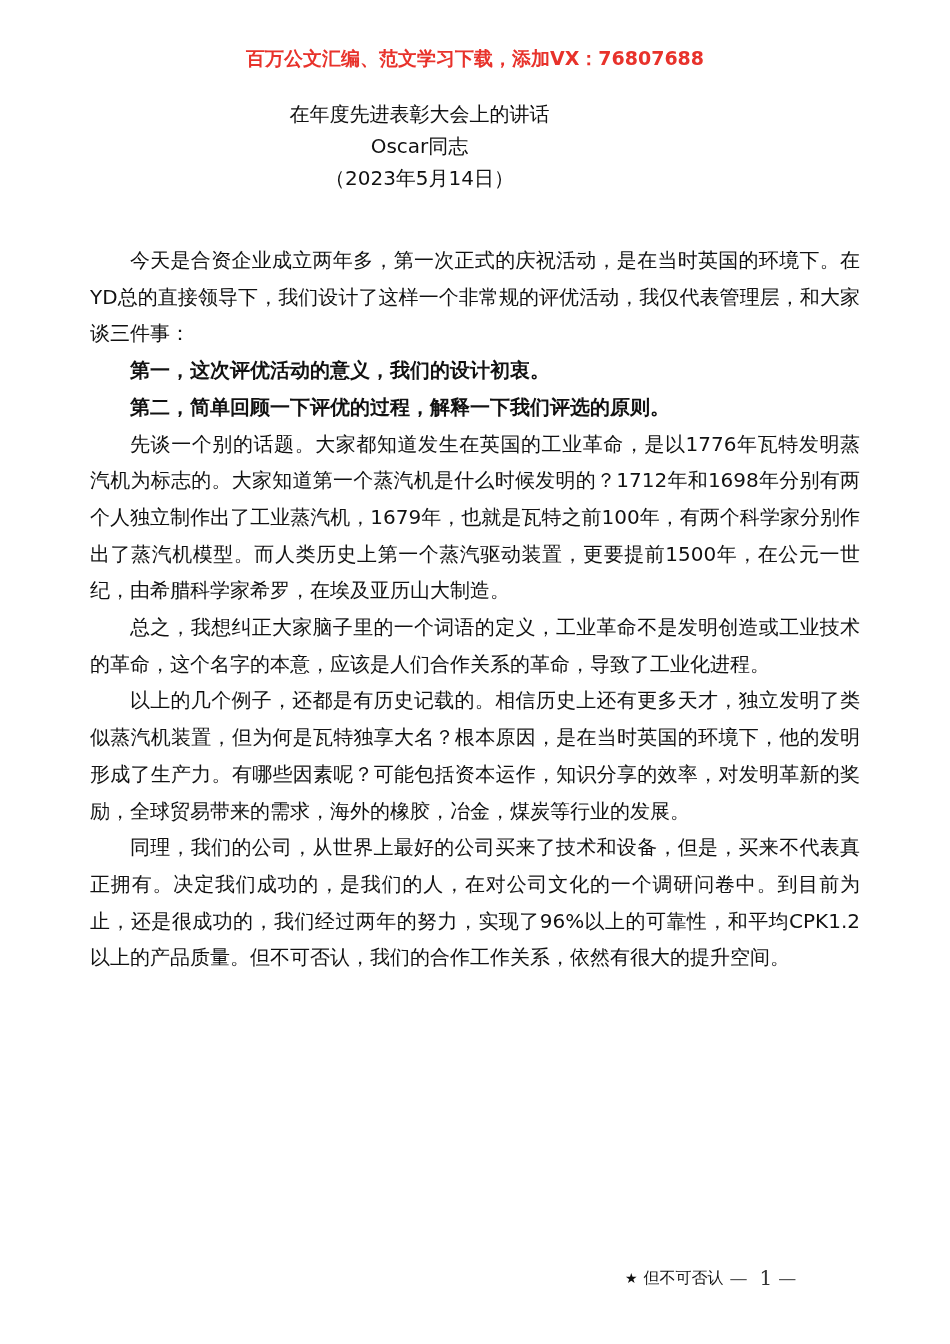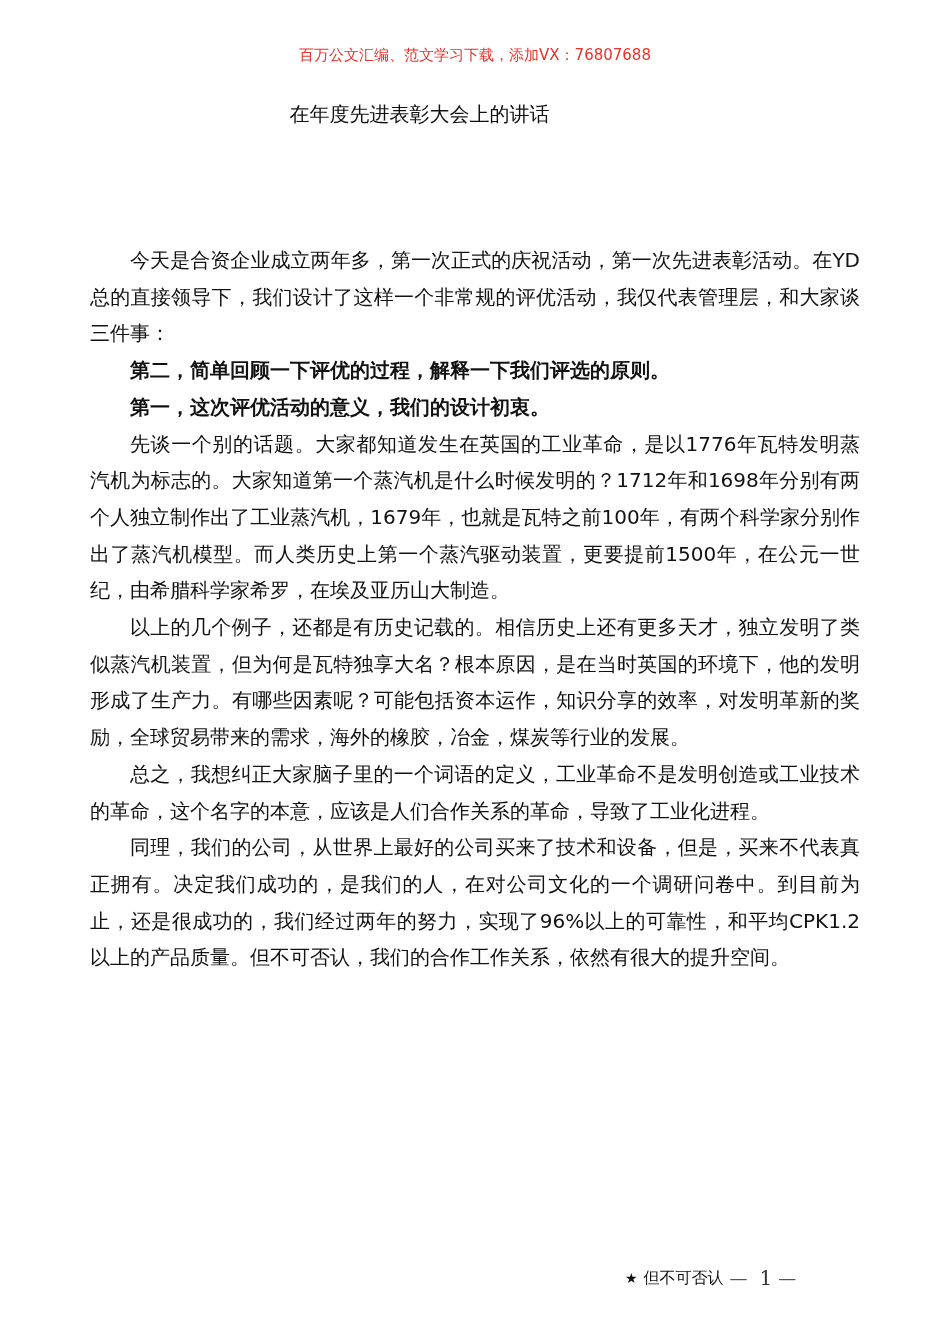--- a/index.html
+++ b/index.html
@@ -14,23 +14,24 @@
       overflow: hidden;
       font-family: "DejaVu Sans", "Liberation Sans", sans-serif;
       color: #111111;
     }
     .watermark {
       position: absolute;
       top: 46px;
       left: 0;
       width: 950px;
       text-align: center;
-      font-size: 15px;
+      font-size: 19px;
       color: #e8322b;
       letter-spacing: 0px;
+      font-weight: bold;
     }
     .title-block {
       position: absolute;
       top: 98px;
       left: 0;
       width: 839px;
       text-align: center;
       font-size: 20px;
       line-height: 32px;
     }
@@ -77,29 +78,31 @@
       font-size: 18px;
     }
   </style>
 </head>
 <body>
 
 <div class="watermark">百万公文汇编、范文学习下载，添加VX：76807688</div>
 
 <div class="title-block">
   <div>在年度先进表彰大会上的讲话</div>
+  <div>Oscar同志</div>
+  <div>（2023年5月14日）</div>
 </div>
 
 <div class="body-text">
-  <p>今天是合资企业成立两年多，第一次正式的庆祝活动，第一次先进表彰活动。在YD总的直接领导下，我们设计了这样一个非常规的评优活动，我仅代表管理层，和大家谈三件事：</p>
+  <p>今天是合资企业成立两年多，第一次正式的庆祝活动，是在当时英国的环境下。在YD总的直接领导下，我们设计了这样一个非常规的评优活动，我仅代表管理层，和大家谈三件事：</p>
+  <p class="bold">第一，这次评优活动的意义，我们的设计初衷。</p>
   <p class="bold">第二，简单回顾一下评优的过程，解释一下我们评选的原则。</p>
-  <p class="bold">第一，这次评优活动的意义，我们的设计初衷。</p>
   <p>先谈一个别的话题。大家都知道发生在英国的工业革命，是以1776年瓦特发明蒸汽机为标志的。大家知道第一个蒸汽机是什么时候发明的？1712年和1698年分别有两个人独立制作出了工业蒸汽机，1679年，也就是瓦特之前100年，有两个科学家分别作出了蒸汽机模型。而人类历史上第一个蒸汽驱动装置，更要提前1500年，在公元一世纪，由希腊科学家希罗，在埃及亚历山大制造。</p>
+  <p>总之，我想纠正大家脑子里的一个词语的定义，工业革命不是发明创造或工业技术的革命，这个名字的本意，应该是人们合作关系的革命，导致了工业化进程。</p>
   <p>以上的几个例子，还都是有历史记载的。相信历史上还有更多天才，独立发明了类似蒸汽机装置，但为何是瓦特独享大名？根本原因，是在当时英国的环境下，他的发明形成了生产力。有哪些因素呢？可能包括资本运作，知识分享的效率，对发明革新的奖励，全球贸易带来的需求，海外的橡胶，冶金，煤炭等行业的发展。</p>
-  <p>总之，我想纠正大家脑子里的一个词语的定义，工业革命不是发明创造或工业技术的革命，这个名字的本意，应该是人们合作关系的革命，导致了工业化进程。</p>
   <p>同理，我们的公司，从世界上最好的公司买来了技术和设备，但是，买来不代表真正拥有。决定我们成功的，是我们的人，在对公司文化的一个调研问卷中。到目前为止，还是很成功的，我们经过两年的努力，实现了96%以上的可靠性，和平均CPK1.2以上的产品质量。但不可否认，我们的合作工作关系，依然有很大的提升空间。</p>
 </div>
 
 <div class="footer">
   <span class="star">★</span>
   <span>但不可否认</span>
   <span class="dash">—</span>
   <span class="page-num">1</span>
   <span class="dash">—</span>
 </div>

